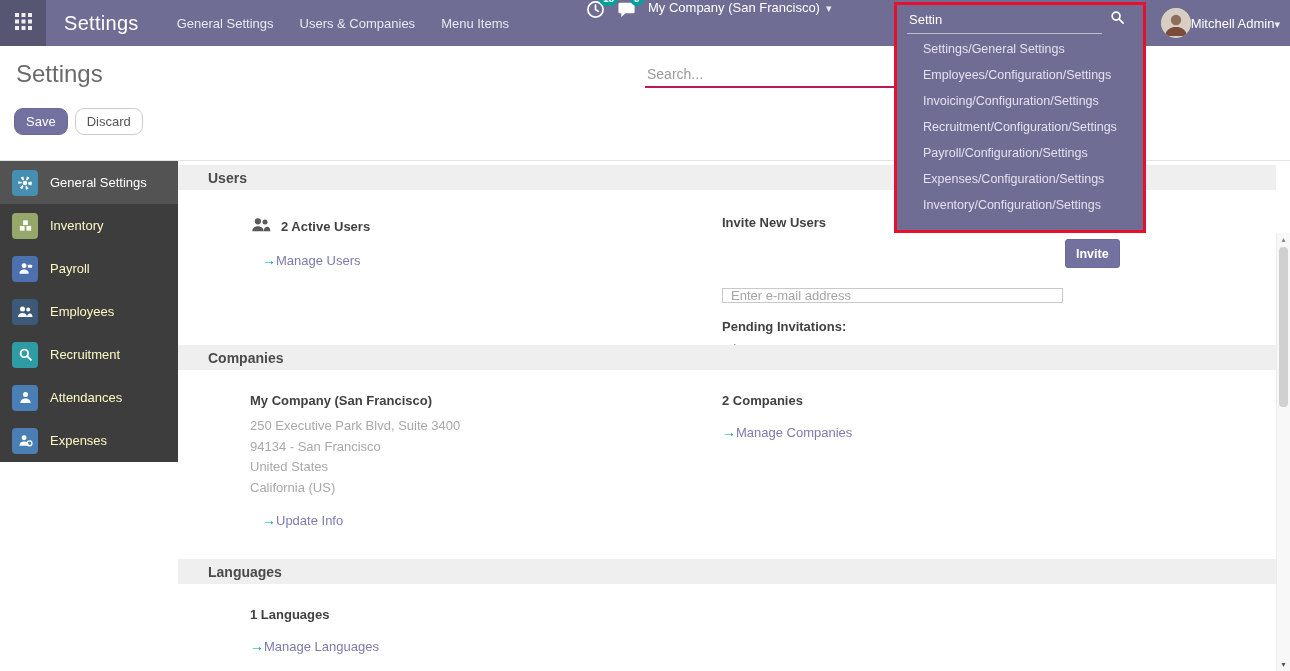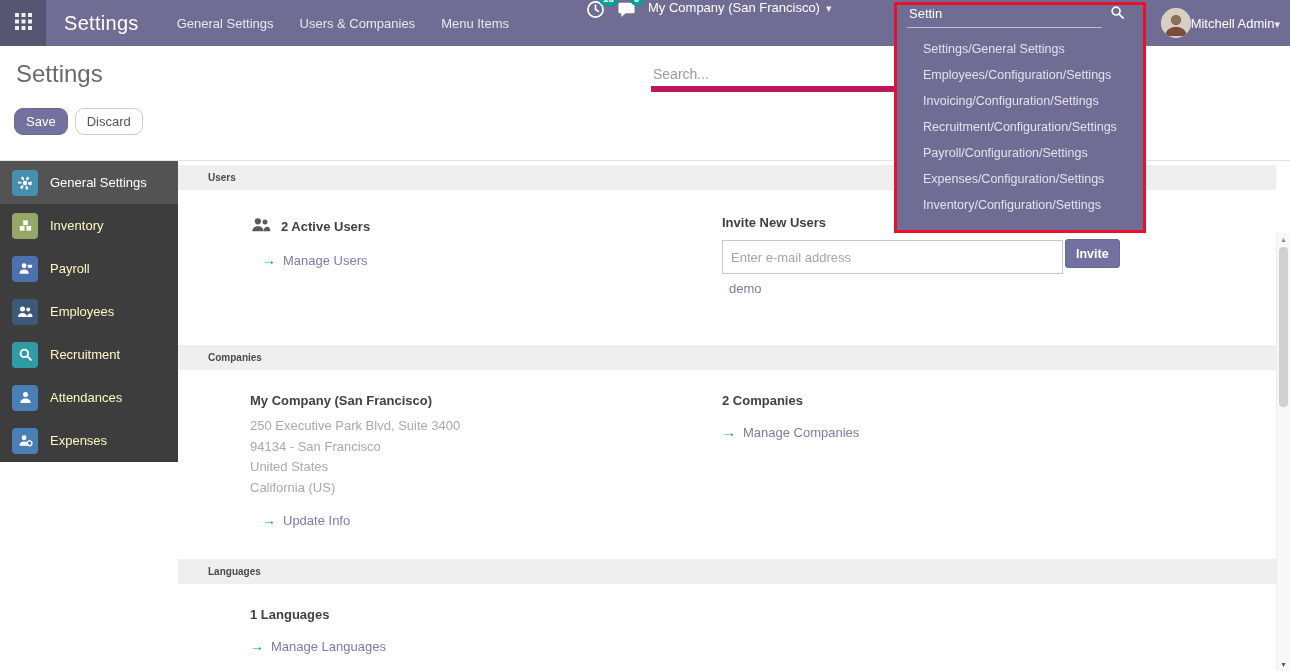--- a/index.html
+++ b/index.html
@@ -17,65 +17,65 @@
   .systray-icon { position:relative; display:flex; cursor:pointer; }
   .badge { position:absolute; top:-8px; left:13px; background:#00a09d; color:#fff; font-size:10px; line-height:1; padding:2px 4px; border-radius:7px; font-weight:bold; }
   .company-switcher { font-size:13px; color:#fff; display:flex; align-items:center; gap:6px; cursor:pointer; white-space:nowrap; }
   .caret::after { content:"\25BE"; font-size:11px; opacity:.85; }
   .user-menu { position:absolute; right:10px; top:0; height:46px; display:flex; align-items:center; cursor:pointer; }
   .avatar { width:30px; height:30px; border-radius:50%; overflow:hidden; flex:0 0 auto; background:#cfc6bb; }
   .user-name { font-size:13px; white-space:nowrap; }
 
   
   .search-overlay { position:absolute; left:894px; top:2px; width:252px; height:231px; background:#6f6d93; border:3px solid #e8112d; z-index:30; }
-  .overlay-search-row { display:flex; align-items:flex-end; padding:10px 18px 0 10px; height:23px; }
+  .overlay-search-row { display:flex; align-items:center; padding:10px 18px 0 10px; height:23px; }
   .overlay-input { flex:1; background:transparent; border:none; border-bottom:1px solid rgba(255,255,255,.55); color:#fff; font-size:13px; padding:2px 2px 6px; outline:none; font-family:inherit; min-width:0; }
   .overlay-mag { margin-left:8px; margin-bottom:5px; flex:0 0 auto; }
   .overlay-results { padding-top:8px; }
   .result-item { height:26px; line-height:26px; padding-left:26px; color:#e3e1f0; font-size:12.5px; cursor:pointer; white-space:nowrap; overflow:hidden; }
 
   
   .control-panel { position:absolute; top:46px; left:0; width:1290px; height:115px; background:#fff; border-bottom:1px solid #e3e3e3; z-index:1; }
   .page-title { position:absolute; left:16px; top:14px; font-size:24px; color:#6a6a6a; font-weight:400; }
   .cp-buttons { position:absolute; left:14px; top:62px; display:flex; gap:7px; }
   .btn { font-size:13px; padding:5px 11px; border-radius:9px; cursor:pointer; border:1px solid transparent; font-family:inherit; }
   .btn-primary { background:#73719f; color:#fff; border-color:#6b6996; }
   .btn-default { background:#fff; color:#555; border-color:#cbcbcb; }
-  .cp-search { position:absolute; left:645px; top:16px; width:250px; border:none; border-bottom:6px solid #be185d; font-size:14px; padding:4px 2px; color:#777; outline:none; font-family:inherit; background:transparent;margin-left:6px; }
+  .cp-search { position:absolute; left:645px; top:16px; width:250px; border:none; border-bottom:2px solid #be185d; font-size:14px; padding:4px 2px; color:#777; outline:none; font-family:inherit; background:transparent; }
   .cp-search::placeholder { color:#9a9a9a; }
 
   
   .sidebar { position:absolute; left:0; top:161px; width:178px; background:#3d3d3d; }
   .side-item { height:43px; display:flex; align-items:center; gap:12px; padding-left:12px; color:#fef9c3; font-size:13px; cursor:pointer; }
   .side-item.active { background:#535353; color:#fff; }
   .tile { width:26px; height:26px; border-radius:4px; display:flex; align-items:center; justify-content:center; flex:0 0 auto; }
   .tile-settings    { background:#478fb0; }
   .tile-inventory   { background:#95a869; }
   .tile-invoicing   { background:#d9d3c7; }
   .tile-payroll     { background:#4d70ae; }
   .tile-employees   { background:#3c5a77; }
   .tile-recruitment { background:#2f9ba5; }
   .tile-attendances { background:#4a7fb5; }
   .tile-expenses    { background:#4a7fb5; }
 
   
   .content { position:absolute; left:178px; top:161px; width:1098px; height:510px; background:#fff; }
-  .section-band { position:absolute; left:0; width:1098px; height:25px; background:#efefef; display:flex; align-items:center; padding-left:30px; font-size:10px; font-weight:bold; color:#4a4a4a; }
+  .section-band { position:absolute; left:0; width:1098px; height:25px; background:#efefef; display:flex; align-items:center; padding-left:30px; font-size:14px; font-weight:bold; color:#4a4a4a; }
   .band-users { top:4px; } .band-companies { top:184px; } .band-languages { top:398px; }
   .block { position:absolute; font-size:13px; color:#444; }
   .users-left { left:72px; top:54px; }
   .icon-label-row { display:flex; align-items:center; gap:9px; }
   .bold-label { font-weight:bold; color:#414141; }
-  .link-row { margin-top:14px; margin-left:12px; display:flex; align-items:center; gap:7px; cursor:pointer; width:max-content; }
+  .link-row { margin-top:14px; margin-left:12px; display:flex; align-items:center; cursor:pointer; width:max-content; }
   .link-row.flush { margin-left:0; }
   .link-arrow::before { content:"\2192"; color:#00a09d; font-weight:bold; font-size:14px; }
   .link-text { color:#7c7bad; font-size:13px; }
   .users-right { left:544px; top:54px; width:430px; }
   .invite-row { display:flex; margin-top:10px; align-items:flex-start; }
-  .invite-input { width:341px; height:34px; border:1px solid #c9c9c9; padding:0 8px; font-size:13px; color:#555; font-family:inherit; outline:none; }
+  .invite-input { width:341px; height:15px; border:1px solid #c9c9c9; padding:0 8px; font-size:13px; color:#555; font-family:inherit; outline:none;margin-top:48px; }
   .invite-input::placeholder { color:#a5a5a5; }
   .invite-btn { height:29px; margin-left:2px; padding:0 10px; background:#73719f; border:1px solid #6b6996; color:#fff; font-size:12.5px; font-weight:bold; border-radius:3px; cursor:pointer; position:relative; top:-1px; font-family:inherit; }
   .pending-title { font-weight:bold; margin-top:16px; color:#414141; }
   .pending-user { margin-top:7px; margin-left:7px; color:#7c7bad; cursor:pointer; width:max-content; }
   .companies-left { left:72px; top:232px; }
   .company-name { font-weight:bold; color:#414141; }
   .address { margin-top:8px; }
   .address-line { color:#a9a9a9; line-height:20.5px; }
   .companies-right { left:544px; top:232px; }
   .languages-left { left:72px; top:446px; }
@@ -277,20 +277,21 @@
         <span class="link-text">Manage Users</span>
       </div>
     </div>
 
     <div class="block users-right">
       <div class="bold-label">Invite New Users</div>
       <div class="invite-row">
         <input class="invite-input" type="text" placeholder="Enter e-mail address" style="">
         <button class="invite-btn">Invite</button>
       </div>
+      <div class="pending-title">Pending Invitations:</div>
       <div class="pending-user">demo</div>
     </div>
 
     <div class="section-band band-companies">
       <span>Companies</span>
     </div>
 
     <div class="block companies-left">
       <div class="company-name">My Company (San Francisco)</div>
       <div class="address">

